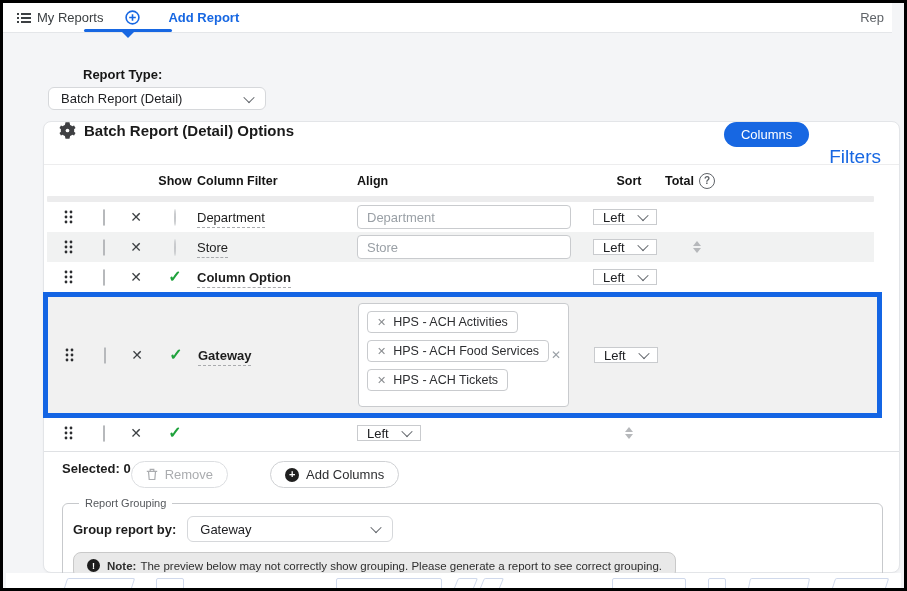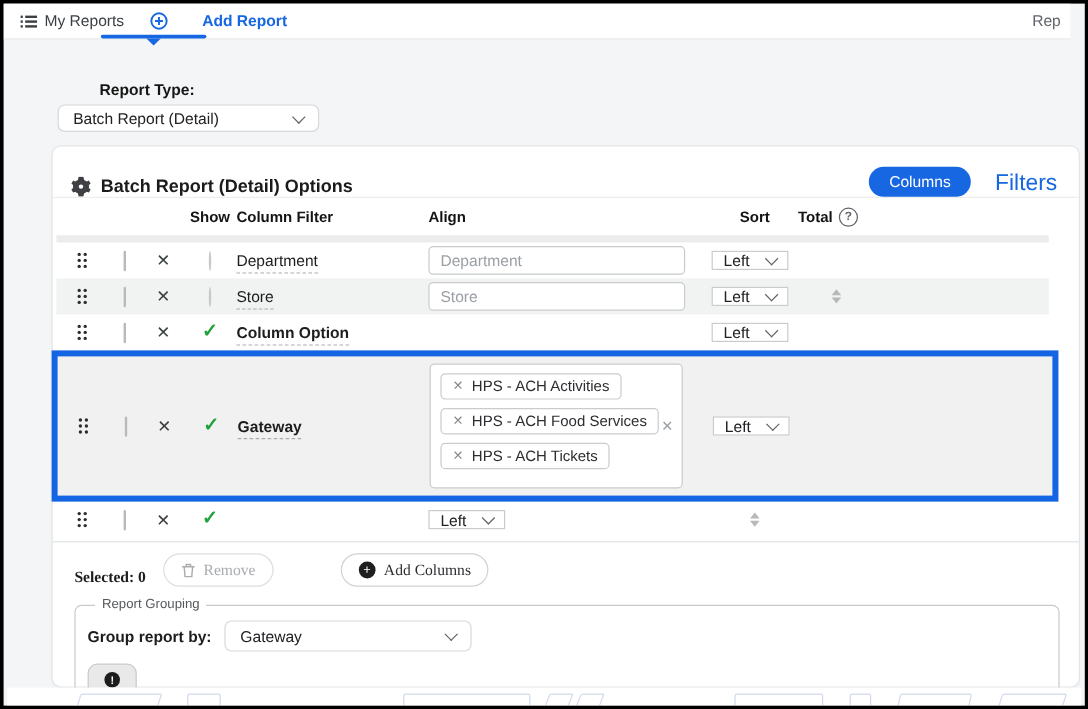--- a/index.html
+++ b/index.html
@@ -21,21 +21,21 @@
   
   .report-type-label{position:absolute;left:80px;top:64px;font-size:13px;font-weight:bold;color:#161616;}
   .select{background:#fff;border:1px solid #d6d8db;border-radius:6px;display:flex;align-items:center;
     justify-content:space-between;padding:0 12px;font-size:13px;color:#202124;box-sizing:border-box;}
   .report-type-select{position:absolute;left:45px;top:84px;width:218px;height:23px;}
   .chev{width:7px;height:7px;border-right:1.6px solid #5f6368;border-bottom:1.6px solid #5f6368;
     transform:rotate(45deg) translate(-1px,-1px);flex:0 0 auto;}
   
   .panel{position:absolute;left:40px;top:118px;width:857px;height:452px;background:#fff;
     border:1px solid #e3e5e8;border-radius:8px;box-sizing:border-box;box-shadow:0 1px 2px rgba(0,0,0,.03);}
-  .panel-header{height:42px;display:flex;align-items:flex-end;padding:0 18px 0 15px;border-bottom:1px solid #ededee;}
+  .panel-header{height:42px;display:flex;align-items:flex-start;padding:0 18px 0 15px;border-bottom:1px solid #ededee;}
   .panel-title{font-size:15px;font-weight:bold;color:#1b1b1b;margin-left:8px;}
   .pill-blue{margin-left:auto;background:var(--accent);color:#fff;font-size:13px;font-weight:500;
     padding:5px 17px;border-radius:14px;border:none;cursor:pointer;}
   .filters-link{color:var(--accent);font-size:19px;font-weight:500;margin-left:20px;cursor:pointer;margin-top:24px;}
   
   .tgrid{display:grid;grid-template-columns:42px 30px 34px 44px 160px 236px 72px 64px 96px 1fr;align-items:center;}
   .thead{height:31px;font-size:12.5px;font-weight:bold;color:#141414;width:827px;margin-left:3px;}
   .th-center{justify-self:center;}
   .th-total{display:flex;align-items:center;gap:5px;}
   .qicon{width:14px;height:14px;border:1.4px solid #5f6368;border-radius:50%;color:#5f6368;
@@ -62,21 +62,21 @@
   .sorticon .dn{border-top:5px solid #b6b8bb;}
   
   .tagbox{position:relative;width:211px;min-height:104px;border:1px solid #c9cbce;border-radius:4px;
     background:#fff;padding:7px 8px;box-sizing:border-box;display:flex;flex-direction:column;gap:7px;align-items:flex-start;}
   .chip{display:inline-flex;align-items:center;gap:7px;border:1px solid #c9cbce;border-radius:4px;
     background:#fff;padding:3px 9px;font-size:12.5px;color:#2d2e31;}
   .chip-x{color:#8a8d90;font-size:11px;cursor:pointer;line-height:1;}
   .clear-x{position:absolute;right:7px;top:50%;transform:translateY(-50%);color:#9aa0a6;font-size:12px;cursor:pointer;}
   .rows-divider{height:1px;background:#dfe1e4;margin-top:3px;}
   
-  .selected-row{display:flex;align-items:flex-end;gap:14px;padding:9px 0 8px 18px;font-family:Liberation Serif, serif;}
+  .selected-row{display:flex;align-items:flex-start;padding:9px 0 8px 18px;}
   .selected-label{font-size:13px;font-weight:bold;color:#1d1d1d;}
   .pill-btn{display:inline-flex;align-items:center;gap:7px;border-radius:15px;background:#fff;
     font-size:13px;padding:5px 14px;cursor:pointer;}
   .pill-disabled{border:1px solid #dcdee1;color:#aaacaf;}
   .pill-normal{border:1px solid #cfd1d4;color:#2c2d30;font-weight:500;margin-left:42px;}
   .plus-dot{width:14px;height:14px;border-radius:50%;background:#1f1f1f;color:#fff;display:flex;
     align-items:center;justify-content:center;font-size:11px;font-weight:bold;line-height:1;}
   
   fieldset.grouping{margin:1px 16px 0 18px;border:1px solid #c7c9cc;border-radius:6px;padding:4px 10px 11px;}
   fieldset.grouping legend{font-size:11px;color:#55585c;padding:0 6px;margin-left:6px;}
@@ -345,20 +345,24 @@
       <legend>Report Grouping</legend>
       <div class="group-row">
         <span class="group-label">Group report by:</span>
         <div class="select group-select">
           <span>Gateway</span>
           <span class="chev"></span>
         </div>
       </div>
       <div class="note">
         <span class="note-icon">!</span>
+        <span>
+          <b>Note:</b>
+          <span>The preview below may not correctly show grouping. Please generate a report to see correct grouping.</span>
+        </span>
       </div>
     </fieldset>
   </div>
 
   <div class="ghosts">
     <span style="left:58px;width:66px;transform:skewX(-18deg);"></span>
     <span style="left:150px;width:26px;"></span>
     <span style="left:330px;width:104px;"></span>
     <span style="left:448px;width:18px;transform:skewX(-22deg);"></span>
     <span style="left:474px;width:18px;transform:skewX(-22deg);"></span>

